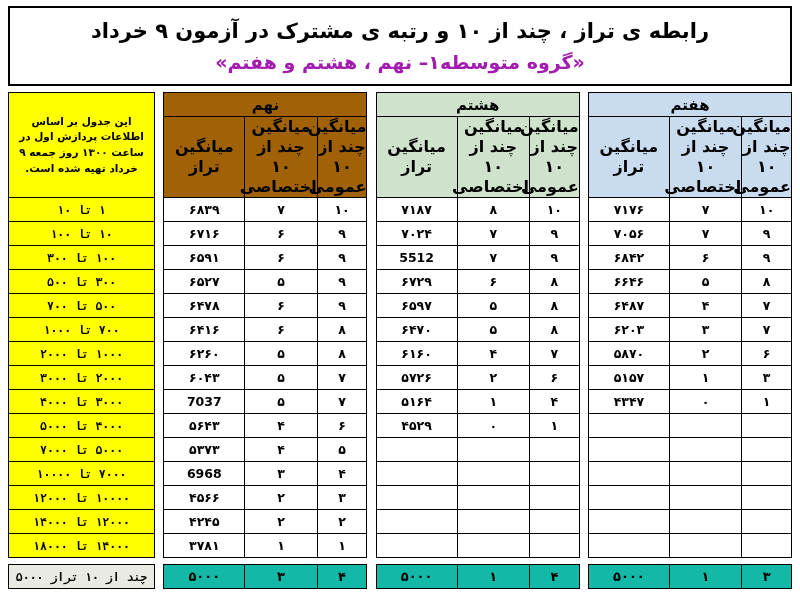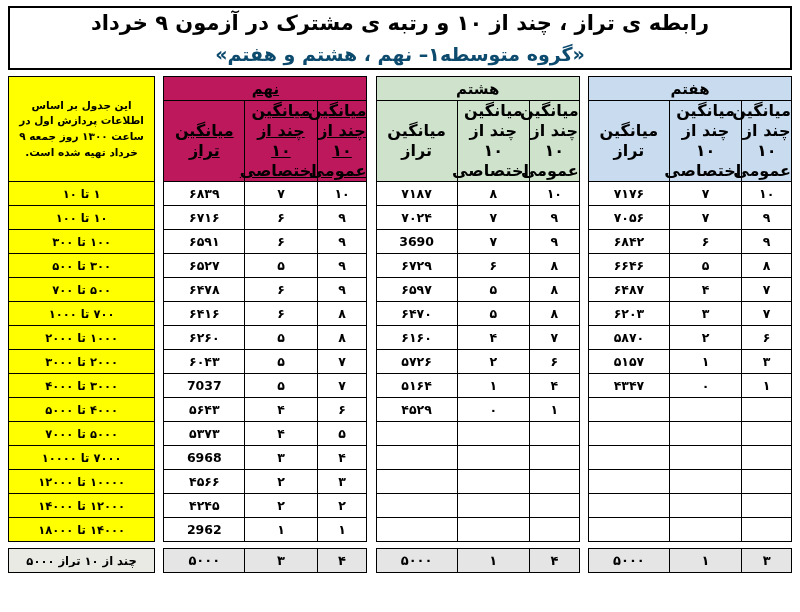--- a/index.html
+++ b/index.html
@@ -13,32 +13,32 @@
   .page{
     width:800px;height:612px;
     box-sizing:border-box;
     padding:6px 8px 4px 8px;
     display:flex;flex-direction:column;
   }
   
   .title-box{
     border:2px solid #000;
     box-sizing:border-box;
-    height:64px;
+    height:80px;
     display:flex;flex-direction:column;align-items:center;justify-content:center;
     margin-bottom:6px;
     background:#fff;
   }
   .title-main{
     font-size:21px;font-weight:bold;color:#000;letter-spacing:0;
     line-height:1.25;
     text-align:center;
   }
   .title-sub{
-    font-size:19px;font-weight:bold;color:#0c4a6e;
+    font-size:19px;font-weight:bold;color:#a21caf;
     line-height:1.3;margin-top:6px;text-align:center;
   }
   
   table.grid{
     border-collapse:collapse;
     width:100%;
     table-layout:fixed;
     font-size:12px;
   }
   table.grid td,table.grid th{
@@ -52,39 +52,39 @@
   }
   .hdr-group{
     font-size:15px;font-weight:bold;height:26px;
   }
   .hdr-sub{
     font-size:16px;font-weight:bold;height:47px;line-height:1.25;
     padding:1px 2px;
   }
   .g-7{background:#c9dcef;}
   .g-8{background:#cfe3cc;}
-  .g-9{background:#be185d;text-decoration:underline;}
+  .g-9{background:#a16207;}
   .note-cell{
     background:#ffff00;
     font-size:10.5px;font-weight:bold;line-height:1.5;
     padding:3px 4px;
     text-align:center;
     color:#000;
   }
   .range-cell{
     background:#ffff00;
-    font-size:11.5px;font-weight:bold;
+    font-size:11.5px;font-weight:bold;font-family:Liberation Mono, monospace;
   }
   .sep{
     border:none !important;
     background:#fff;
     width:9px;
   }
   .blank{background:#fff;}
-  .foot td{height:25px;font-size:13px;background:#e5e5e5;}
+  .foot td{height:25px;font-size:13px;background:#14b8a6;}
   .foot td.range-cell{background:#e9eae4;font-size:11.5px;}
   .foot td.sep{background:#fff;}
   .num{font-size:12.5px;}
   .tz{font-size:12.5px;margin-top:28px;}
 </style>
 </head>
 <body>
 
 <div class="page">
 
@@ -167,21 +167,21 @@
           <td class="sep"></td>
           <td class="range-cell">۱۰ تا ۱۰۰</td>
         </tr>
       <tr>
           <td class="num">۹</td>
           <td class="num">۶</td>
           <td class="tz">۶۸۴۲</td>
           <td class="sep"></td>
           <td class="num">۹</td>
           <td class="num">۷</td>
-          <td class="tz">3690</td>
+          <td class="tz">5512</td>
           <td class="sep"></td>
           <td class="num">۹</td>
           <td class="num">۶</td>
           <td class="tz">۶۵۹۱</td>
           <td class="sep"></td>
           <td class="range-cell">۱۰۰ تا ۳۰۰</td>
         </tr>
       <tr>
           <td class="num">۸</td>
           <td class="num">۵</td>
@@ -351,21 +351,21 @@
           <td class="blank"></td>
           <td class="blank"></td>
           <td class="blank"></td>
           <td class="sep"></td>
           <td class="blank"></td>
           <td class="blank"></td>
           <td class="blank"></td>
           <td class="sep"></td>
           <td class="num">۱</td>
           <td class="num">۱</td>
-          <td class="tz">2962</td>
+          <td class="tz">۳۷۸۱</td>
           <td class="sep"></td>
           <td class="range-cell">۱۴۰۰۰ تا ۱۸۰۰۰</td>
         </tr>
     </tbody>
   </table>
 
   <div style="height:6px"></div>
 
   <table class="grid">
     <colgroup>

